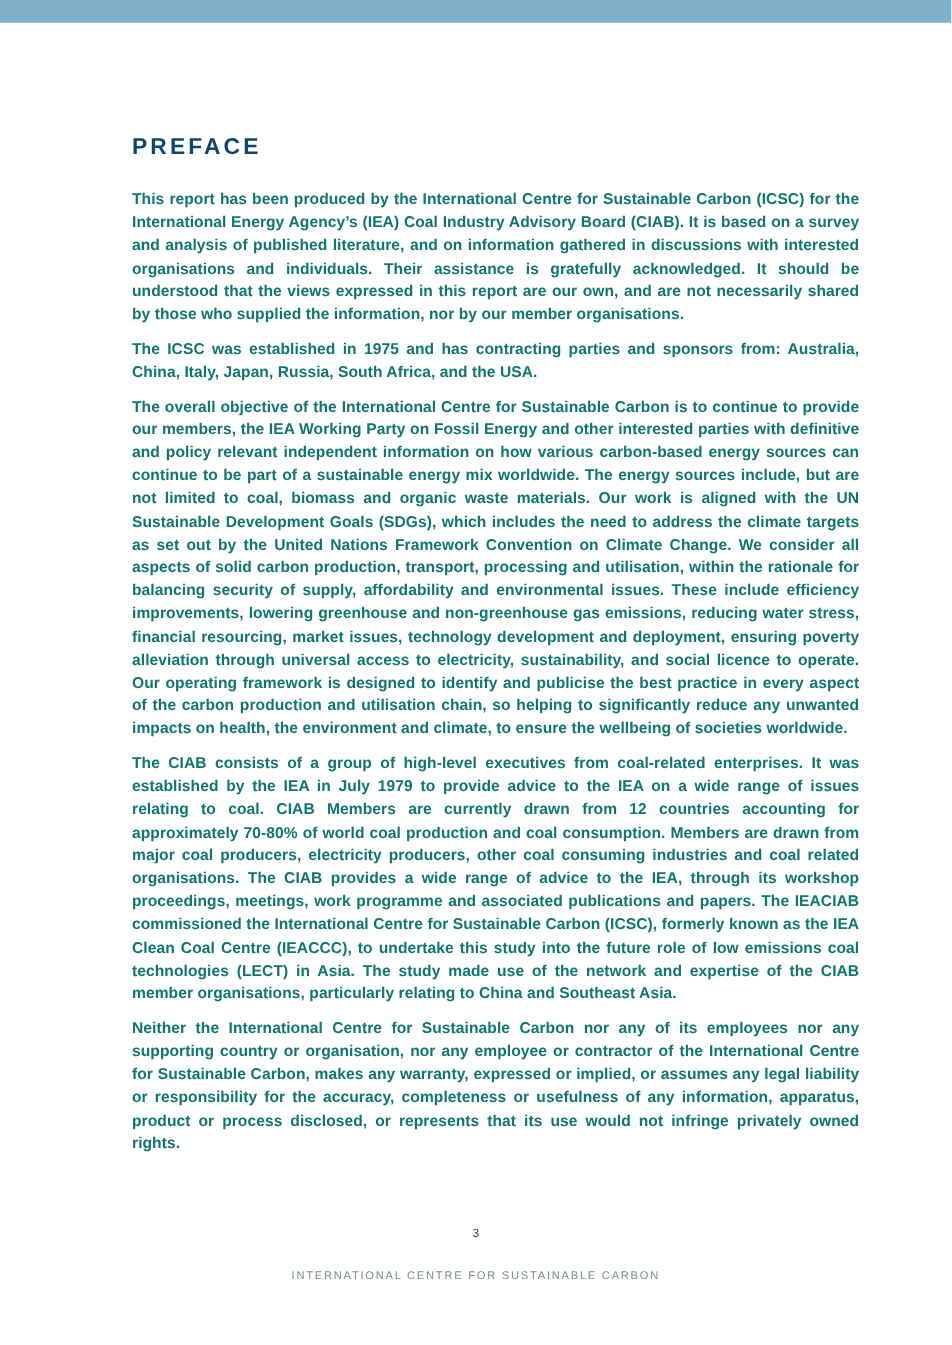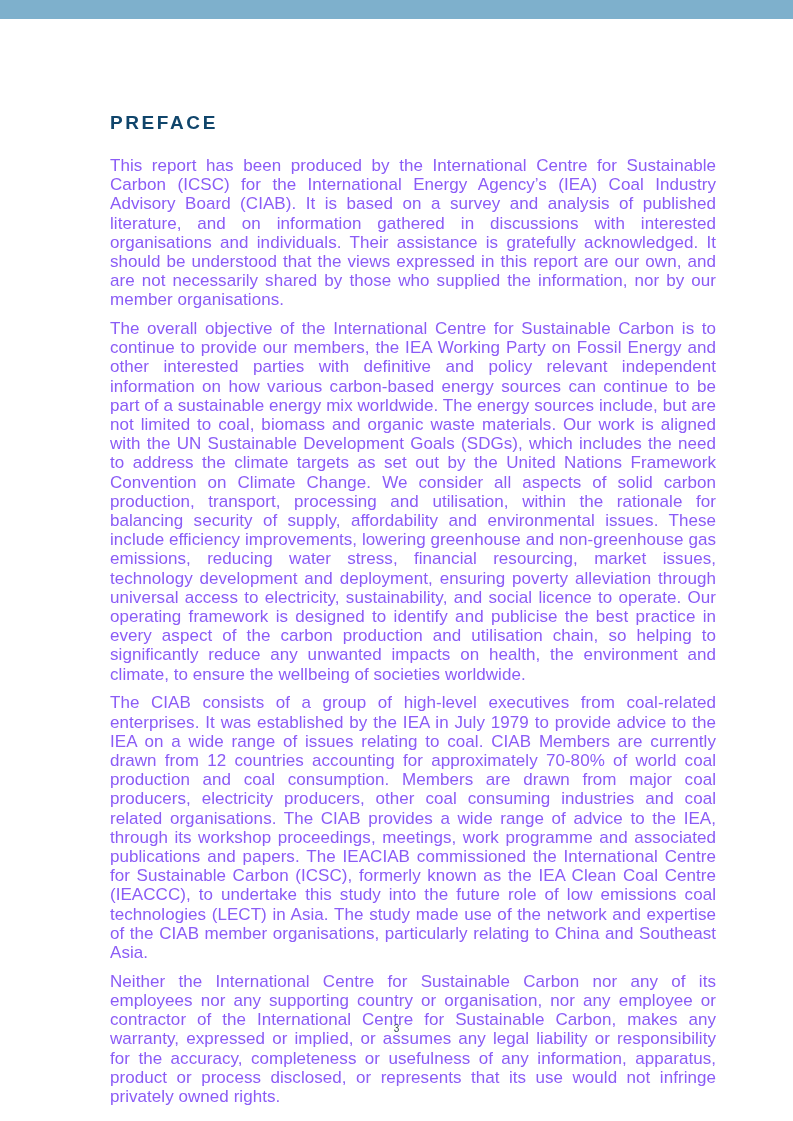--- a/index.html
+++ b/index.html
@@ -31,27 +31,28 @@
   }
   .preface-heading {
     font-size: 19px;
     font-weight: bold;
     letter-spacing: 2.6px;
     color: #10456b;
     margin: 0 0 22px 0;
     line-height: 1.1;
   }
   .body-par {
-    font-size: 17px;
+    font-size: 13px;
     line-height: 19.2px;
-    color: #8b5cf6;
+    color: #0f766e;
     text-align: justify;
     text-justify: inter-word;
     margin: 0 0 9.5px 0;
     letter-spacing: 0.05px;
+    font-weight: bold;
   }
   .body-par:last-child {
     margin-bottom: 15px;
   }
   .footer {
     position: absolute;
     left: 0;
     top: 1022px;
     width: 793px;
     text-align: center;
@@ -75,23 +76,25 @@
 
 <div class="page">
 
   <div class="top-banner"></div>
 
   <div class="content">
 
     <h1 class="preface-heading">PREFACE</h1>
 
     <p class="body-par">This report has been produced by the International Centre for Sustainable Carbon (ICSC) for the International Energy Agency’s (IEA) Coal Industry Advisory Board (CIAB). It is based on a survey and analysis of published literature, and on information gathered in discussions with interested organisations and individuals. Their assistance is gratefully acknowledged. It should be understood that the views expressed in this report are our own, and are not necessarily shared by those who supplied the information, nor by our member organisations.</p>
+    <p class="body-par">The ICSC was established in 1975 and has contracting parties and sponsors from: Australia, China, Italy, Japan, Russia, South Africa, and the USA.</p>
     <p class="body-par">The overall objective of the International Centre for Sustainable Carbon is to continue to provide our members, the IEA Working Party on Fossil Energy and other interested parties with definitive and policy relevant independent information on how various carbon-based energy sources can continue to be part of a sustainable energy mix worldwide. The energy sources include, but are not limited to coal, biomass and organic waste materials. Our work is aligned with the UN Sustainable Development Goals (SDGs), which includes the need to address the climate targets as set out by the United Nations Framework Convention on Climate Change. We consider all aspects of solid carbon production, transport, processing and utilisation, within the rationale for balancing security of supply, affordability and environmental issues. These include efficiency improvements, lowering greenhouse and non-greenhouse gas emissions, reducing water stress, financial resourcing, market issues, technology development and deployment, ensuring poverty alleviation through universal access to electricity, sustainability, and social licence to operate. Our operating framework is designed to identify and publicise the best practice in every aspect of the carbon production and utilisation chain, so helping to significantly reduce any unwanted impacts on health, the environment and climate, to ensure the wellbeing of societies worldwide.</p>
     <p class="body-par">The CIAB consists of a group of high-level executives from coal-related enterprises. It was established by the IEA in July 1979 to provide advice to the IEA on a wide range of issues relating to coal. CIAB Members are currently drawn from 12 countries accounting for approximately 70-80% of world coal production and coal consumption. Members are drawn from major coal producers, electricity producers, other coal consuming industries and coal related organisations. The CIAB provides a wide range of advice to the IEA, through its workshop proceedings, meetings, work programme and associated publications and papers. The IEACIAB commissioned the International Centre for Sustainable Carbon (ICSC), formerly known as the IEA Clean Coal Centre (IEACCC), to undertake this study into the future role of low emissions coal technologies (LECT) in Asia. The study made use of the network and expertise of the CIAB member organisations, particularly relating to China and Southeast Asia.</p>
     <p class="body-par">Neither the International Centre for Sustainable Carbon nor any of its employees nor any supporting country or organisation, nor any employee or contractor of the International Centre for Sustainable Carbon, makes any warranty, expressed or implied, or assumes any legal liability or responsibility for the accuracy, completeness or usefulness of any information, apparatus, product or process disclosed, or represents that its use would not infringe privately owned rights.</p>
 
   </div>
 
   <div class="footer">
     <div class="page-number">3</div>
+    <div class="footer-line">INTERNATIONAL CENTRE FOR SUSTAINABLE CARBON</div>
   </div>
 
 </div>
 
 </body></html>

